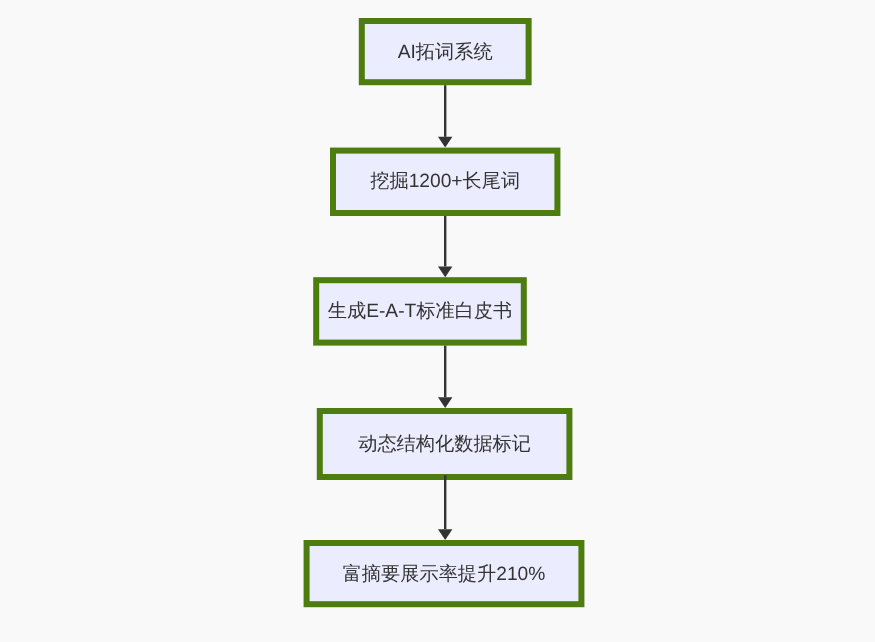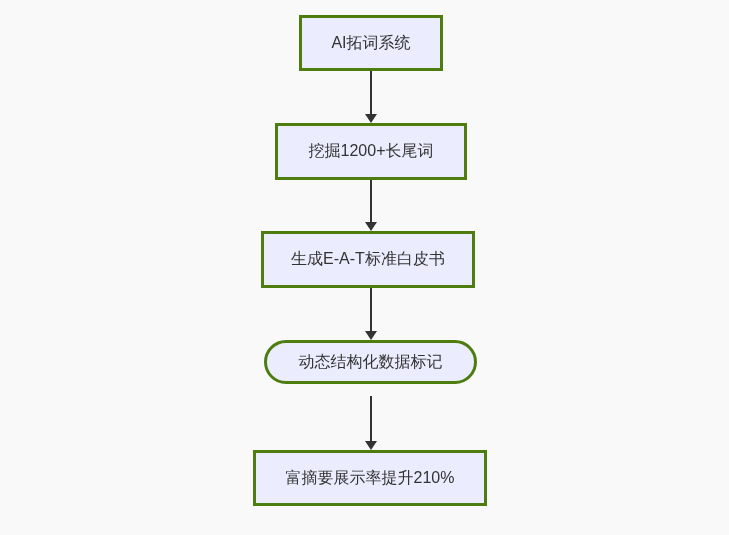--- a/index.html
+++ b/index.html
@@ -13,33 +13,33 @@
     position: relative;
     width: 729px;
     height: 535px;
     background: #f9f9f9;
     overflow: hidden;
   }
   .node {
     position: absolute;
     box-sizing: border-box;
     background: #ececff;
-    border: 3px solid #4d7c0f;
+    border: 5px solid #4d7c0f;
     color: #333333;
     font-size: 16px;
     display: flex;
     align-items: center;
     justify-content: center;
     text-align: center;
     white-space: nowrap;
   }
   .node-0 { left: 299px; top: 15px;  width: 144px; height: 56px; }
   .node-1 { left: 275px; top: 123px; width: 192px; height: 57px; text-align: right; }
-  .node-2 { left: 261px; top: 231px; width: 214px; height: 57px; }
-  .node-3 { left: 264px; top: 340px; width: 213px; height: 44px; border-radius: 22px; }
+  .node-2 { left: 261px; top: 231px; width: 178px; height: 57px; }
+  .node-3 { left: 264px; top: 340px; width: 213px; height: 60px; }
   .node-4 { left: 253px; top: 450px; width: 234px; height: 56px; }
 
   .edge {
     position: absolute;
     left: 364px;           
     width: 14px;
     display: flex;
     flex-direction: column;
     align-items: center;
   }

